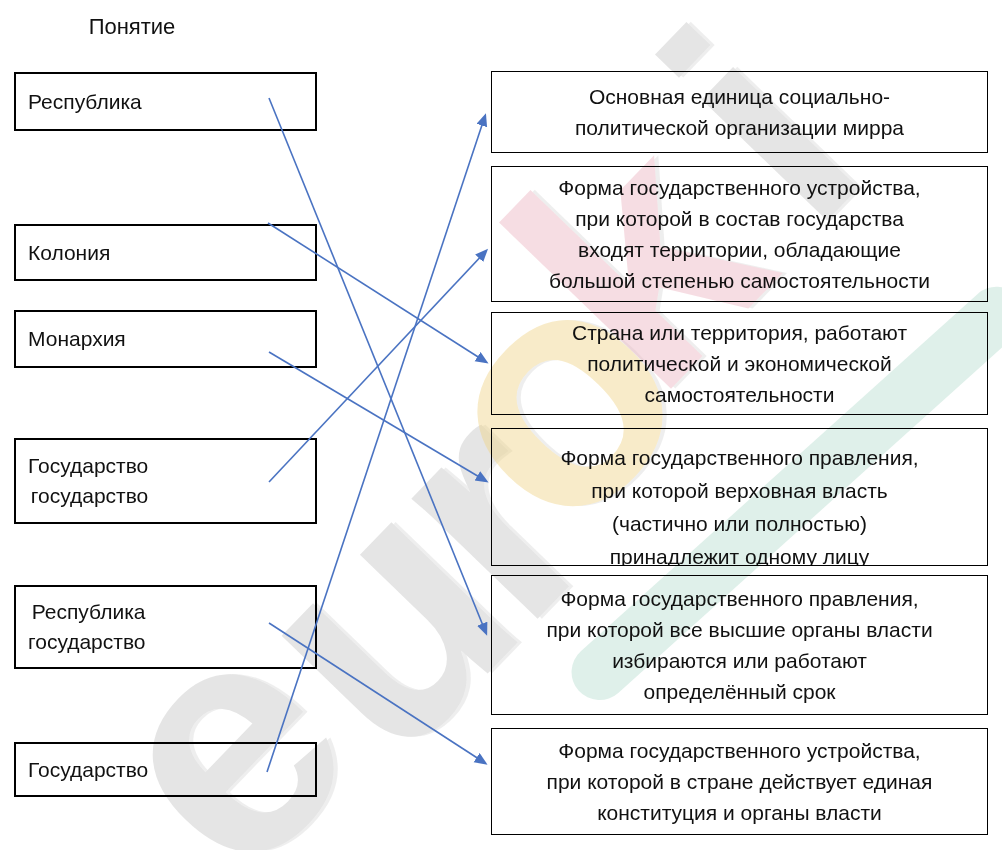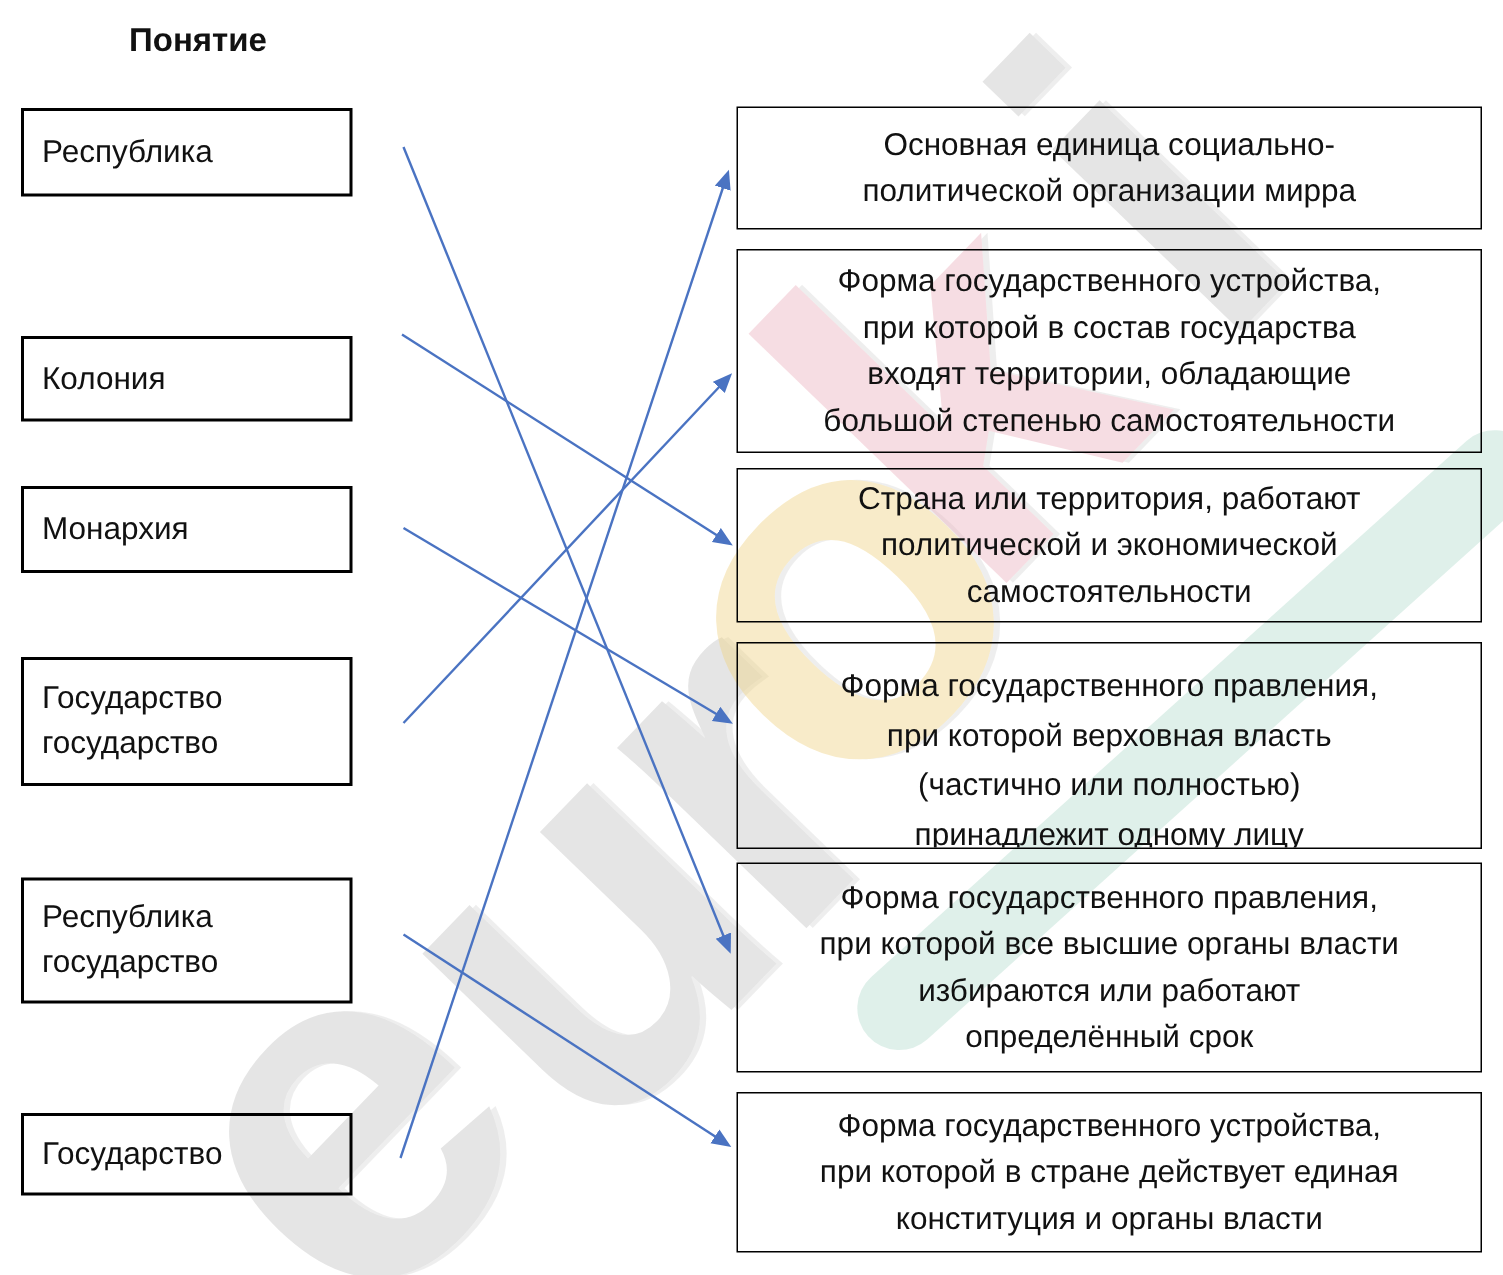--- a/index.html
+++ b/index.html
@@ -1,21 +1,21 @@
 <!DOCTYPE html>
 <html><head>
 <meta charset="utf-8">
 <style>
   html,body{margin:0;padding:0;background:#fff;}
   .stage{
     position:relative;width:1002px;height:850px;background:#ffffff;
     overflow:hidden;font-family:"Liberation Sans","DejaVu Sans",sans-serif;color:#111;
   }
   
-  .hdr{position:absolute;font-weight:700;font-size:22px;text-align:center;z-index:4;}
+  .hdr{position:absolute;font-weight:400;font-size:22px;text-align:center;z-index:4;}
   .hdr-left{left:14px;top:14px;width:236px;}
   .hdr-right{left:460px;top:8px;width:520px;}
 
   
   .wm{position:absolute;inset:0;z-index:1;overflow:hidden;}
   .wl{position:absolute;font-size:330px;font-weight:700;line-height:1;opacity:.45;
       transform:rotate(-46deg);text-shadow:3px 3px 0 rgba(110,110,110,.25);}
   .wl-gray{color:#c6c6c6;}
   .wl-o{color:#f0d488;}
   .wl-k{color:#edb6c2;}
@@ -23,26 +23,26 @@
   .wl-u{left:280px;top:455px;}
   .wl-r{left:420px;top:345px;}
   .wl-o-pos{left:450px;top:230px;}
   .wl-k-pos{left:545px;top:95px;}
   .wl-i{left:715px;top:-40px;}
   .wm-swoosh{position:absolute;left:560px;top:670px;width:590px;height:56px;
       background:#d7ece5;border-radius:28px;opacity:.8;
       transform:rotate(-42deg);transform-origin:left top;}
 
   
-  .cbox{position:absolute;left:14px;width:221px;border:2px solid #000;box-sizing:border-box;
-      display:flex;align-items:center;background:transparent;z-index:3;}
+  .cbox{position:absolute;left:14px;width:303px;border:2px solid #000;box-sizing:border-box;
+      display:flex;align-items:center;background:transparent;z-index:3;text-align:right;}
   .ctext{white-space:pre-line;font-size:21px;line-height:30px;padding-left:12px;}
   .c0{top:72px;height:59px;}
   .c1{top:196px;height:57px;margin-top:28px;}
-  .c2{top:324px;height:58px;}
+  .c2{top:310px;height:58px;}
   .c3{top:438px;height:86px;}
   .c4{top:585px;height:84px;}
   .c5{top:742px;height:55px;}
 
   
   .dbox{position:absolute;left:491px;width:497px;border:1.6px solid #000;box-sizing:border-box;
       display:flex;align-items:center;justify-content:center;background:transparent;
       overflow:hidden;z-index:3;}
   .dtext{white-space:pre-line;text-align:center;width:100%;font-size:21px;line-height:31px;}
   .d0{top:71px;height:82px;}

